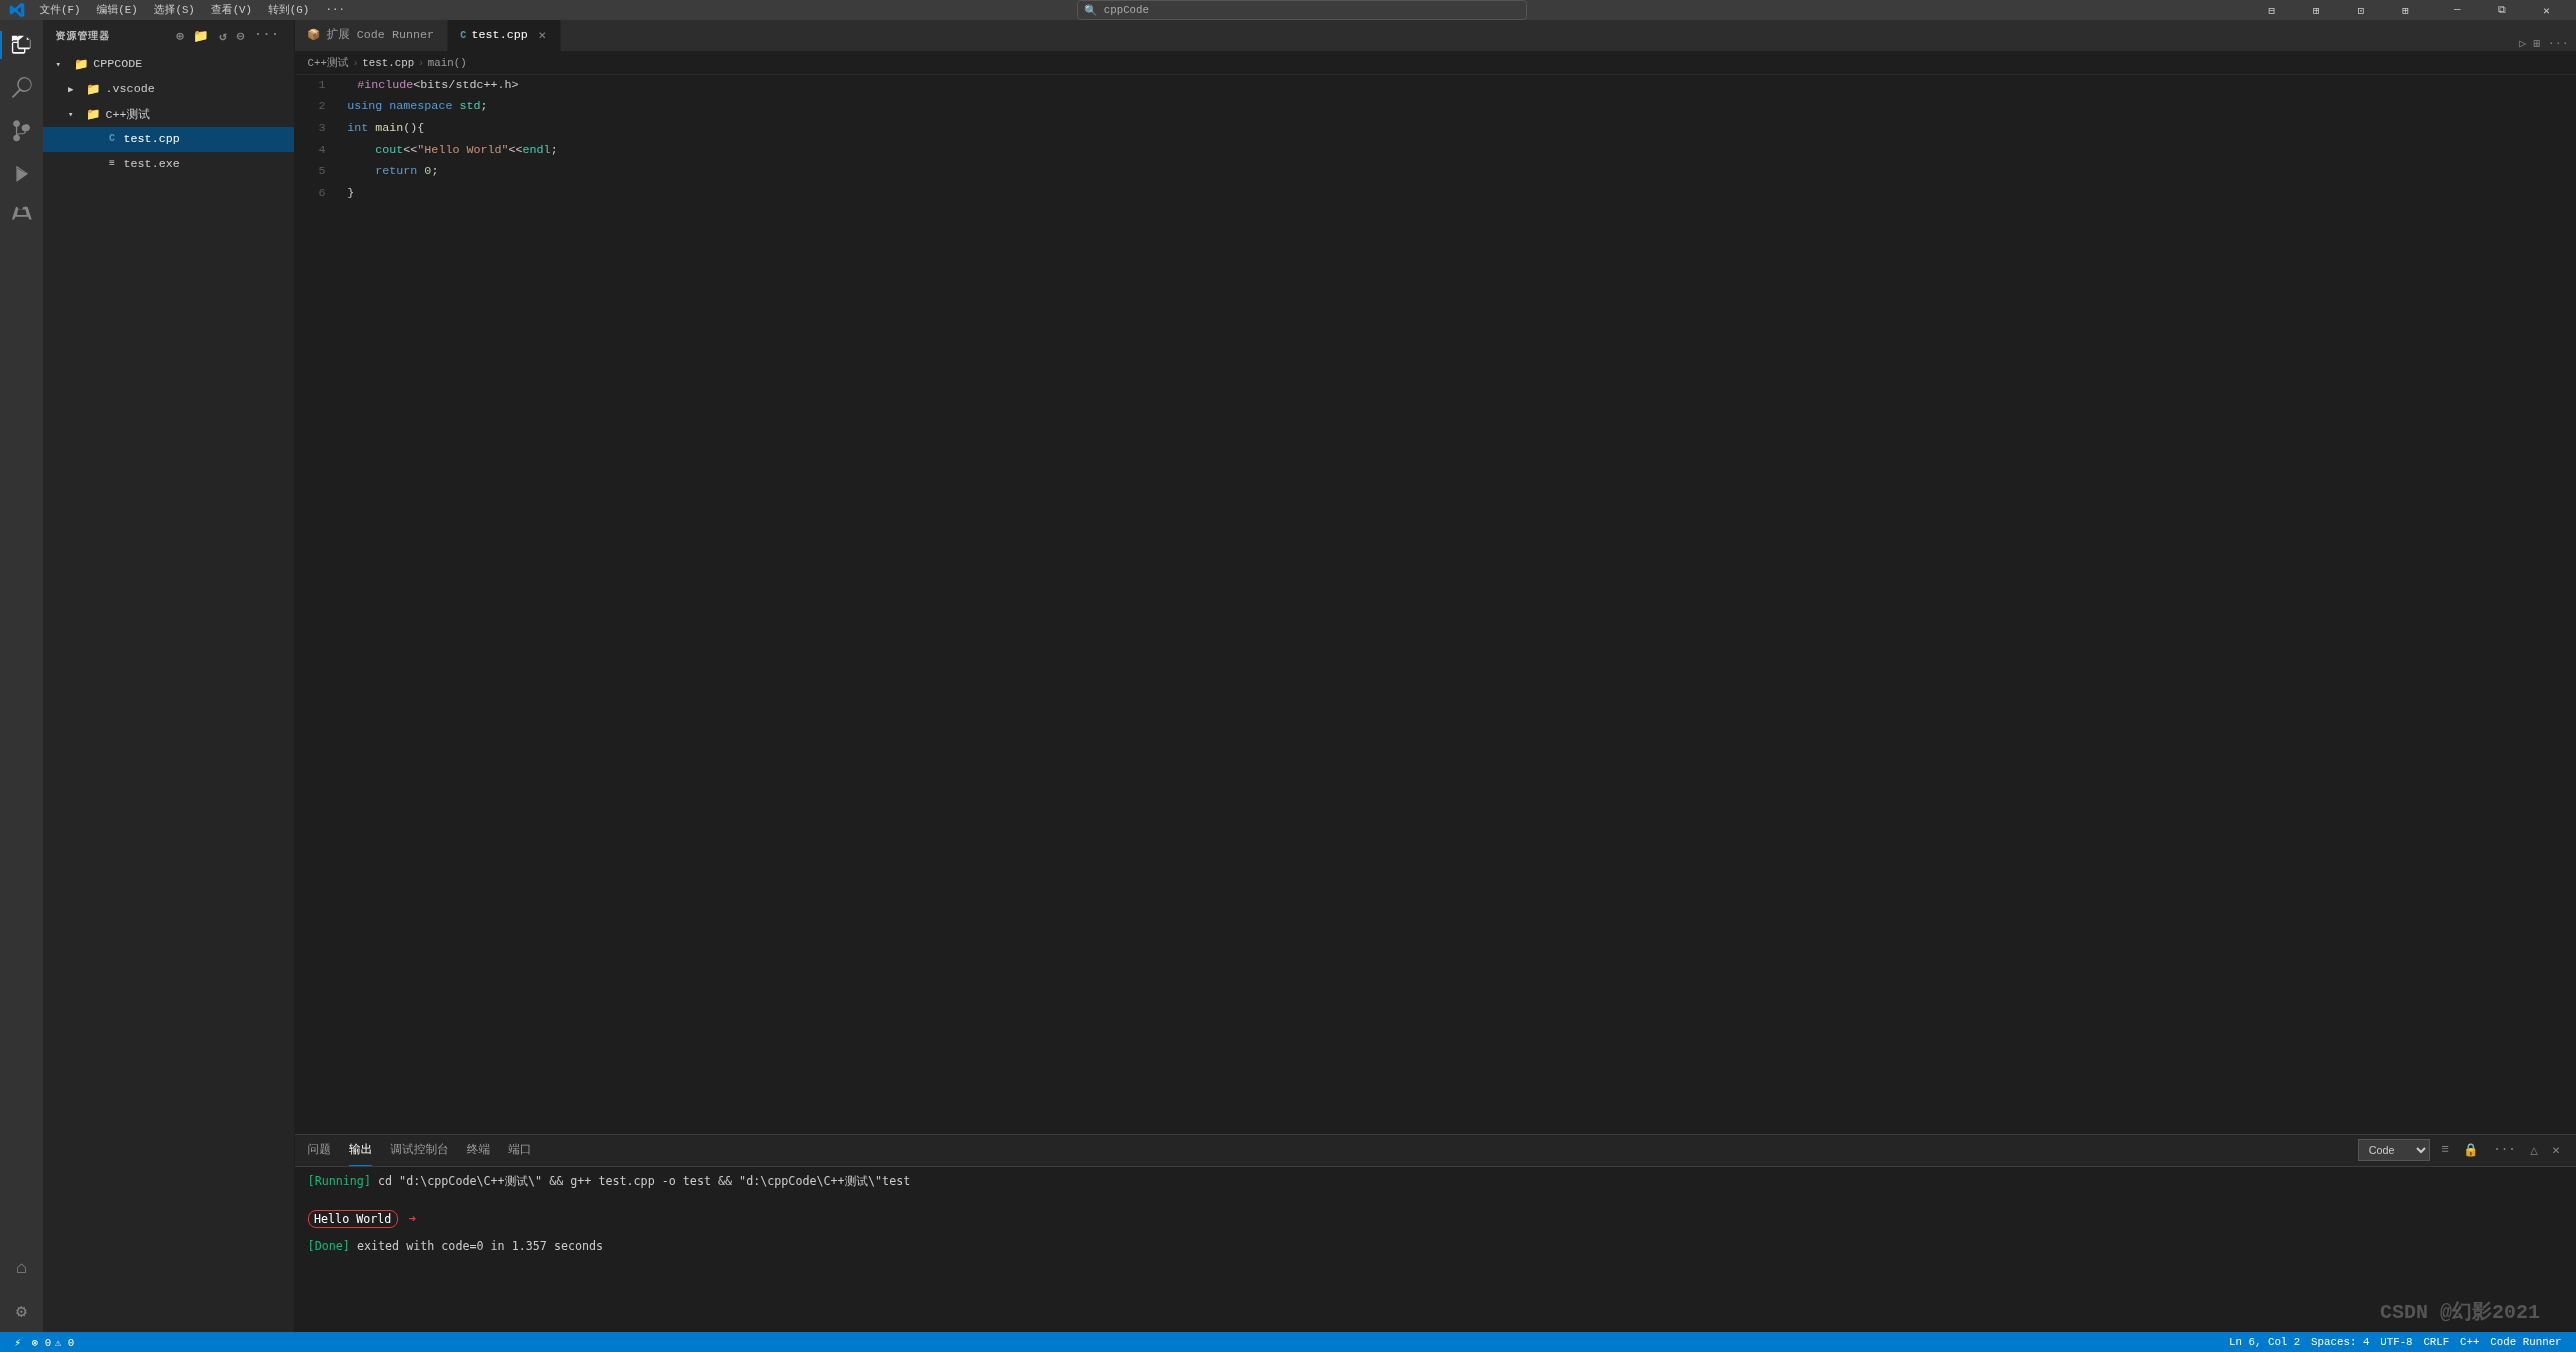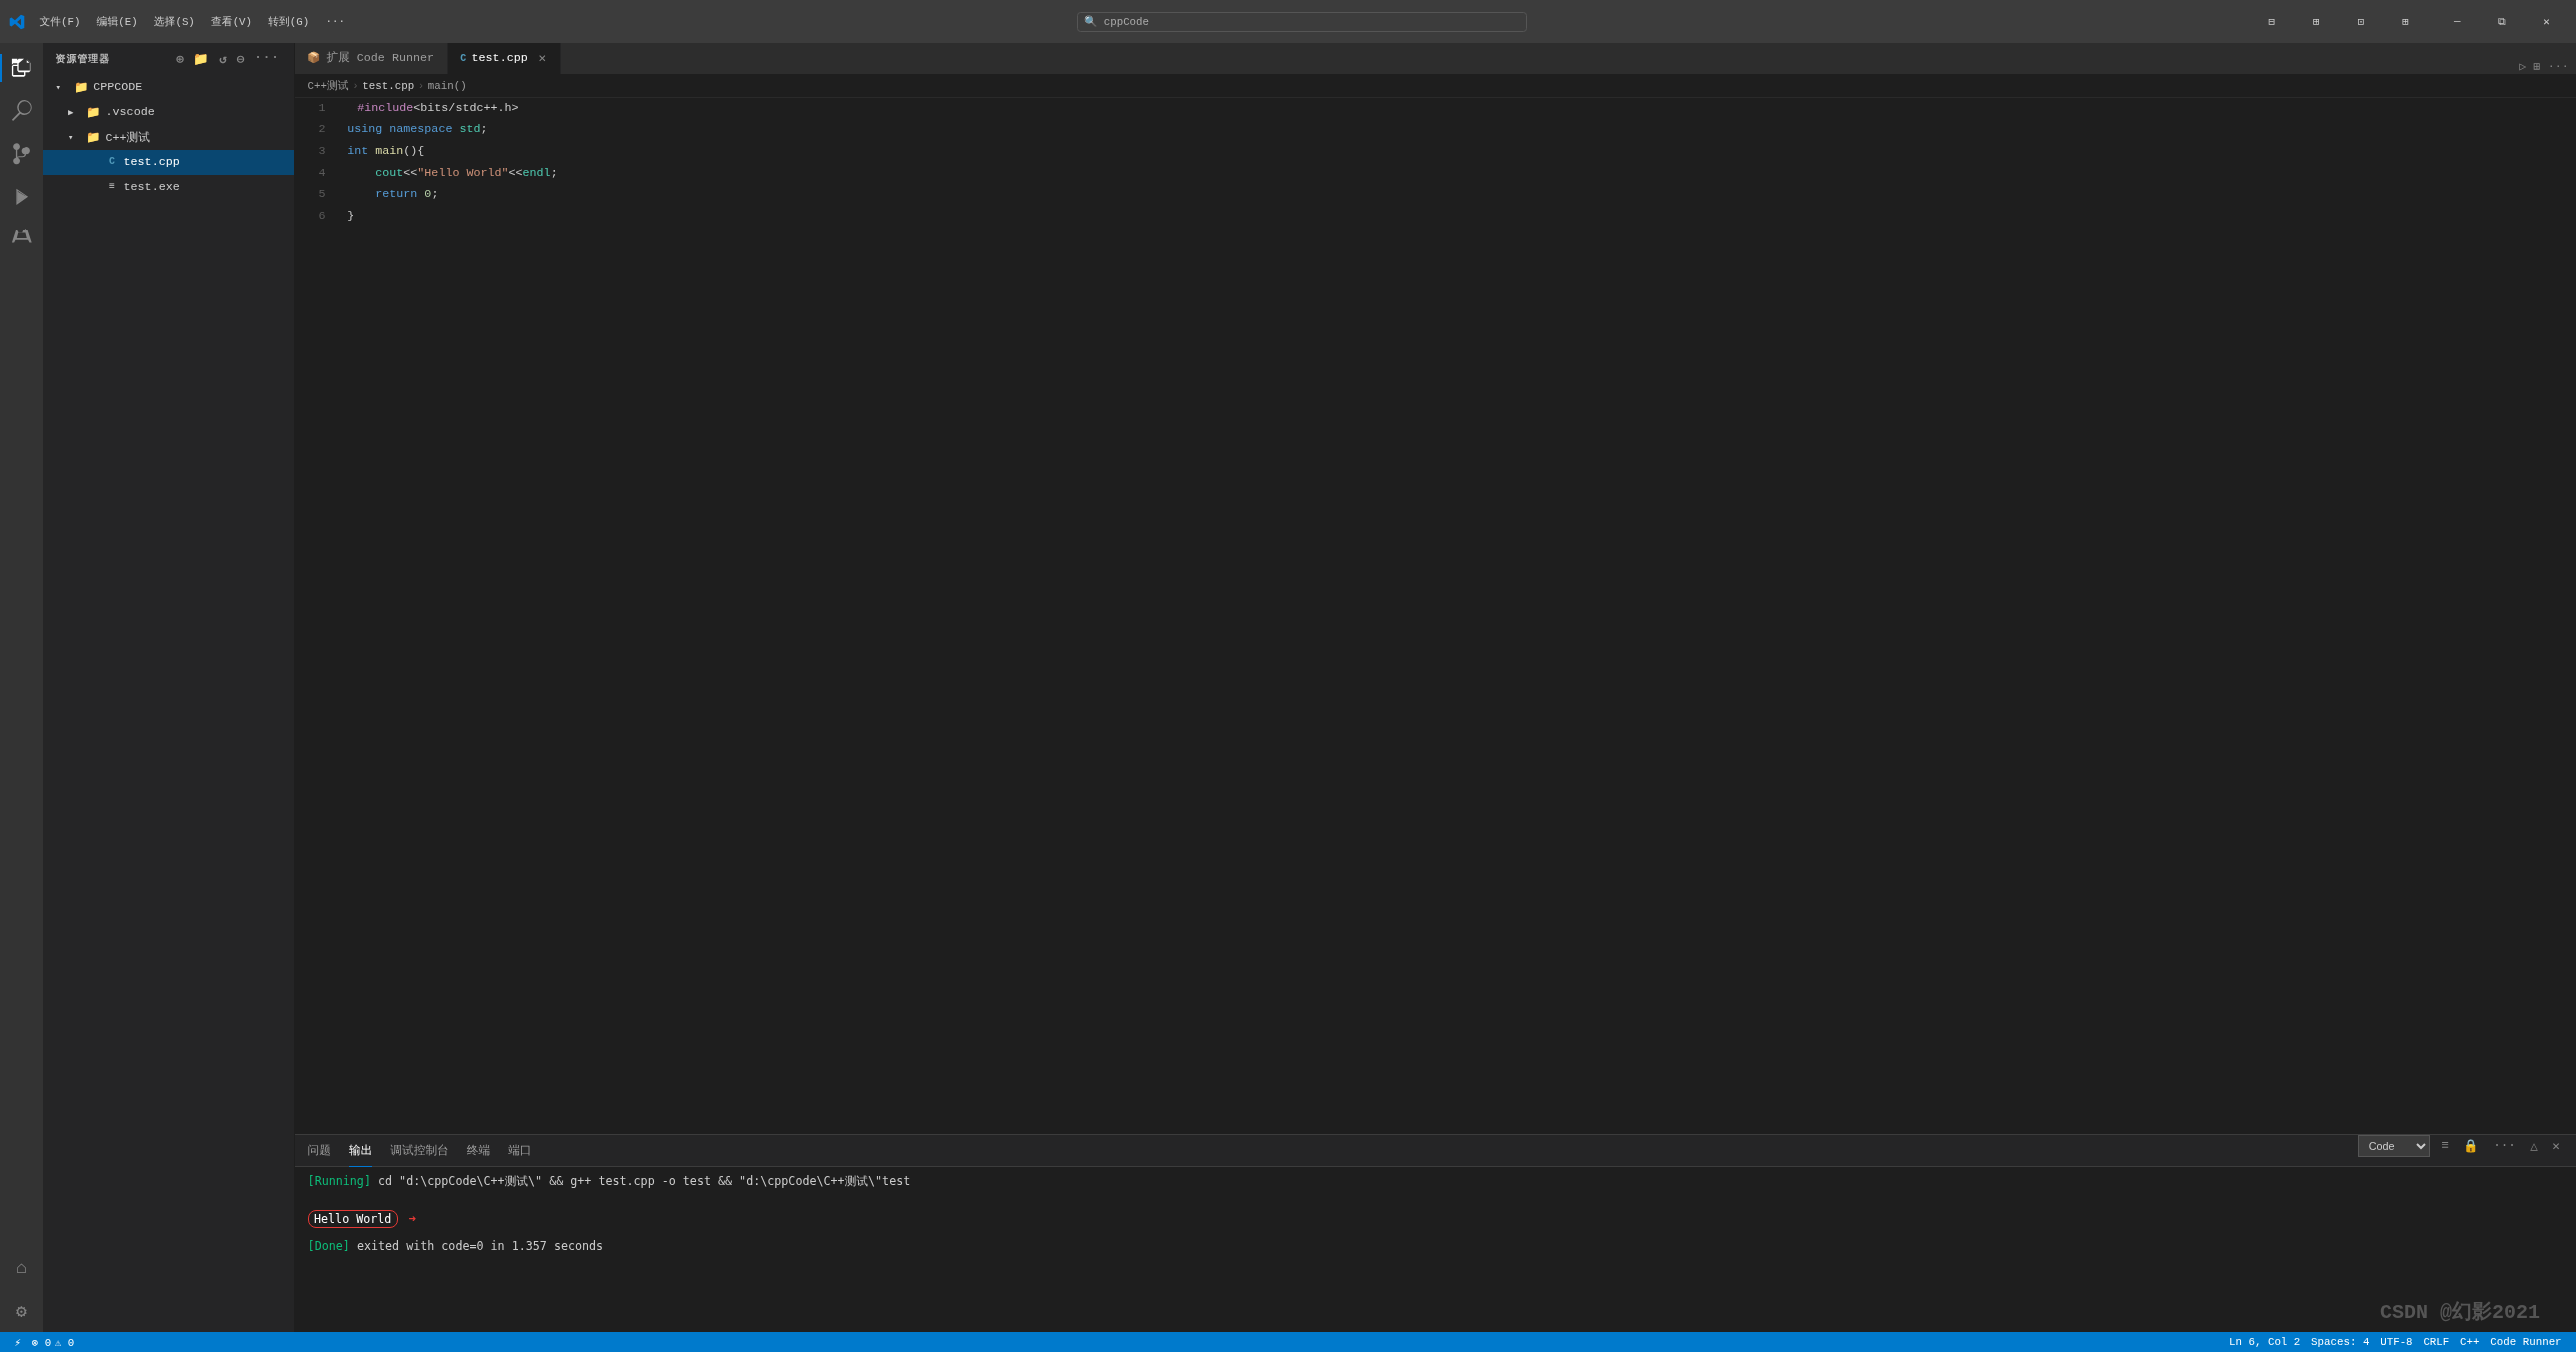--- a/index.html
+++ b/index.html
@@ -11,21 +11,21 @@
       width: 2576px;
       height: 1352px;
       overflow: hidden;
       display: flex;
       flex-direction: column;
     }
 
     
     .title-bar {
       background: #3c3c3c;
-      height: 43px;
+      height: 20px;
       display: flex;
       align-items: center;
       padding: 0 9px;
       gap: 7.2px;
       flex-shrink: 0;
     }
     .title-bar-icon {
       width: 16px;
       height: 16px;
     }
@@ -290,21 +290,21 @@
       background: #1e1e1e;
       border-top: 0.9px solid #3c3c3c;
       display: flex;
       flex-direction: column;
       flex-shrink: 0;
     }
     .panel-tab-bar {
       height: 31.5px;
       background: #252526;
       display: flex;
-      align-items: flex-start;
+      align-items: center;
       padding: 0 12.6px;
       gap: 18px;
       border-bottom: 0.9px solid #3c3c3c;
     }
     .panel-tab {
       font-size: 11.7px;
       color: #9d9d9d;
       cursor: pointer;
       height: 31.5px;
       display: flex;

